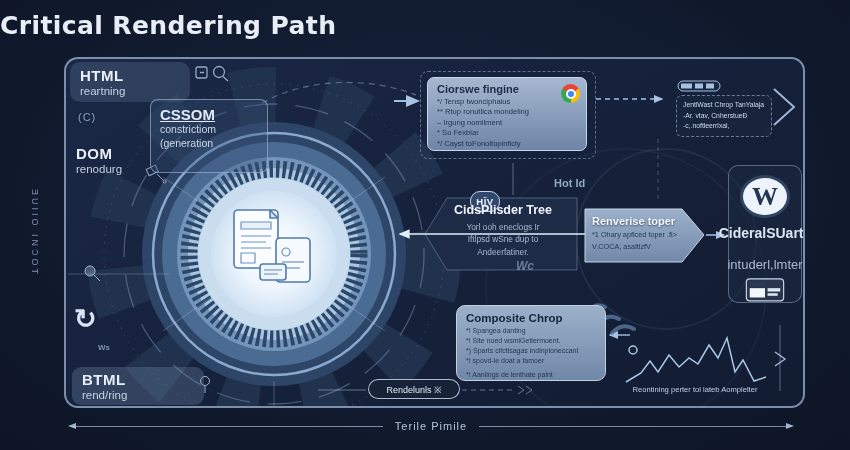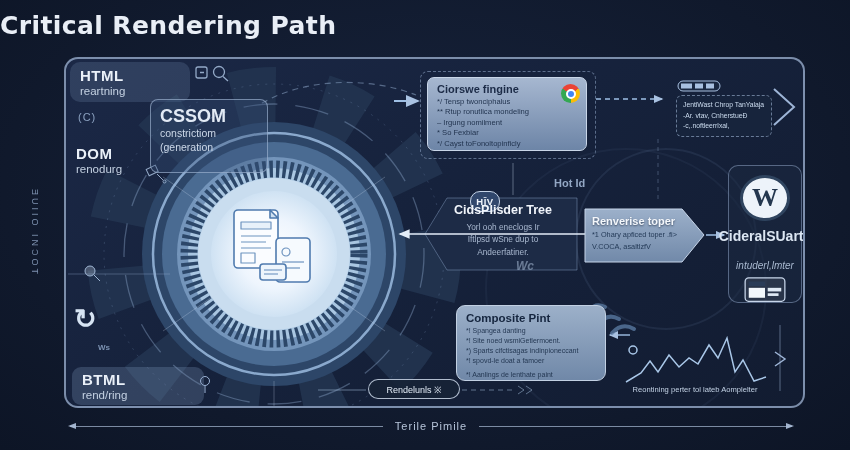--- a/index.html
+++ b/index.html
@@ -17,21 +17,21 @@
   svg.deco{position:absolute;left:0;top:0;width:737px;height:347px;}
 
   .stagebox{background:rgba(125,150,185,.22);border-radius:10px;padding:5px 10px;}
   .st-t{font-size:15px;font-weight:bold;color:#eaf0f8;letter-spacing:.5px;}
   .st-s{font-size:11.5px;color:#c4d1e2;margin-top:1px;}
   .htmlbox{left:4px;top:3px;width:100px;}
   .dombox{left:10px;top:86px;}
   .btmlbox{left:6px;top:308px;width:112px;background:rgba(125,150,185,.28);border-radius:9px;padding:4px 10px;}
   .cssombox{left:84px;top:40px;width:98px;height:60px;border:1px solid rgba(170,190,220,.6);
     border-radius:8px;background:rgba(55,80,120,.35);padding:6px 9px;color:#e2eaf5;}
-  .cs1{font-size:18px;font-weight:bold;}
+  .cs1{font-size:15px;font-weight:bold;text-decoration:underline;}
   .cs2{font-size:10.5px;color:#ccd8e8;line-height:1.3;}
 
   .refresh{left:8px;top:244px;font-size:27px;font-weight:bold;color:#d7e4f3;}
   .ws{left:32px;top:284px;font-size:8px;color:#7c92b2;font-weight:bold;}
   .copy{left:12px;top:52px;font-size:11px;color:#8ba1c0;letter-spacing:1px;}
   .wc{left:450px;top:200px;font-size:12px;font-style:italic;font-weight:bold;color:rgba(170,190,215,.55);}
 
   .chromeouter{left:354px;top:12px;width:174px;height:86px;border:1.5px dashed rgba(150,172,205,.55);border-radius:8px;}
   .chromebox{left:361px;top:18px;width:160px;height:74px;border-radius:7px;border:1px solid #c9d6e8;
     background:linear-gradient(180deg,#a6b7d0,#6d85a7);padding:5px 9px;box-sizing:border-box;}
@@ -55,21 +55,21 @@
   .rp-text{left:526px;top:156px;width:104px;}
   .rp-title{font-size:11px;font-weight:bold;color:#f4f7fb;text-shadow:0 1px 2px rgba(10,20,40,.6);}
   .rp-li{font-size:7.3px;color:#243a57;margin-top:2.5px;line-height:1.35;}
 
   .wp-panel{left:662px;top:106px;width:74px;height:138px;border:1.5px solid rgba(150,172,205,.5);border-radius:10px;
     background:rgba(28,42,66,.5);display:flex;flex-direction:column;align-items:center;padding-top:9px;box-sizing:border-box;}
   .wp-logo{width:44px;height:44px;border-radius:50%;background:#edf3fa;border:3px solid #2f445f;
     display:flex;align-items:center;justify-content:center;
     font-family:"Liberation Serif",serif;font-weight:bold;font-size:26px;color:#24374f;}
   .wp-name{font-size:14px;color:#dce6f2;margin-top:7px;font-weight:bold;}
-  .wp-sub{font-size:10px;color:#a9b9d0;margin-top:16px;font-style:italic;}
+  .wp-sub{font-size:13px;color:#a9b9d0;margin-top:16px;}
   .wp-card{margin-top:6px;}
 
   .compbox{left:390px;top:246px;width:150px;height:76px;border-radius:9px;border:1px solid #c2d0e2;
     background:linear-gradient(180deg,#9cb0c9,#7088a8);padding:6px 9px;box-sizing:border-box;}
   .comp-title{font-size:11.5px;font-weight:bold;color:#15253e;margin-bottom:2px;}
   .comp-li{font-size:7px;color:#243853;line-height:1.42;white-space:nowrap;}
   .comp-foot{margin-top:4px;}
 
   .pill{left:302px;top:320px;width:92px;height:20px;border:1px solid rgba(205,217,234,.85);border-radius:10px;
     background:rgba(22,34,54,.9);color:#e2ebf6;font-size:9px;display:flex;align-items:center;justify-content:center;box-sizing:border-box;}
@@ -294,21 +294,21 @@
       <svg class="wp-card" width="46" height="28" viewBox="0 0 46 28">
         <rect x="1" y="1" width="44" height="26" rx="4" fill="rgba(255,255,255,.08)" stroke="#c8d6ea" stroke-width="1.4"></rect>
         <rect x="5" y="5" width="18" height="5" fill="#2a3c58"></rect>
         <rect x="5" y="12" width="18" height="11" fill="#f2f7fc"></rect>
         <rect x="26" y="12" width="15" height="4" fill="#dfe9f4"></rect>
         <rect x="26" y="18" width="12" height="3" fill="#dfe9f4"></rect>
       </svg>
     </div>
 
     <div class="abs compbox">
-      <div class="comp-title">Composite Pint</div>
+      <div class="comp-title">Composite Chrop</div>
       <div class="comp-li">*! Spangea danting</div>
       <div class="comp-li">*! Site noed wsmiGetlermoent.</div>
       <div class="comp-li">*) Sparts cifctisagas indinpioneccant</div>
       <div class="comp-li">*! spovd-le doat a famoer</div>
       <div class="comp-li comp-foot">*! Aanlings de lenthate paint</div>
     </div>
 
     <div class="abs pill">Rendelunls ※</div>
     <div class="abs spark-cap">Reontining perter tol lateb Aomplelter</div>
   </div>

